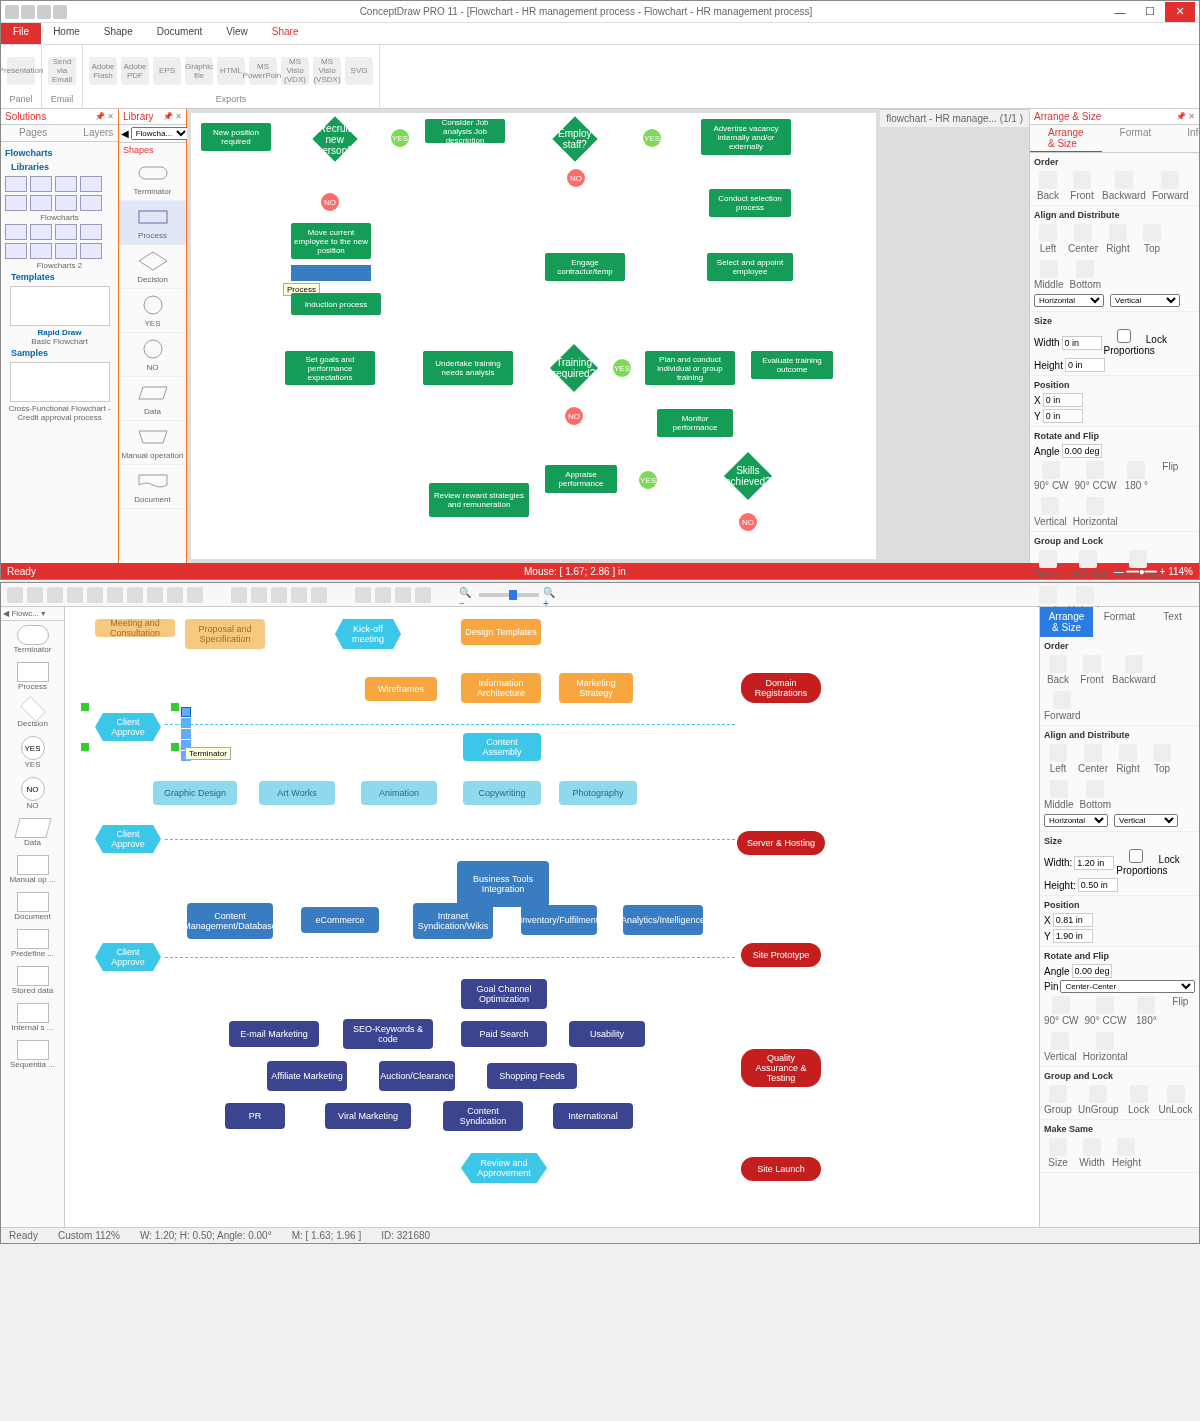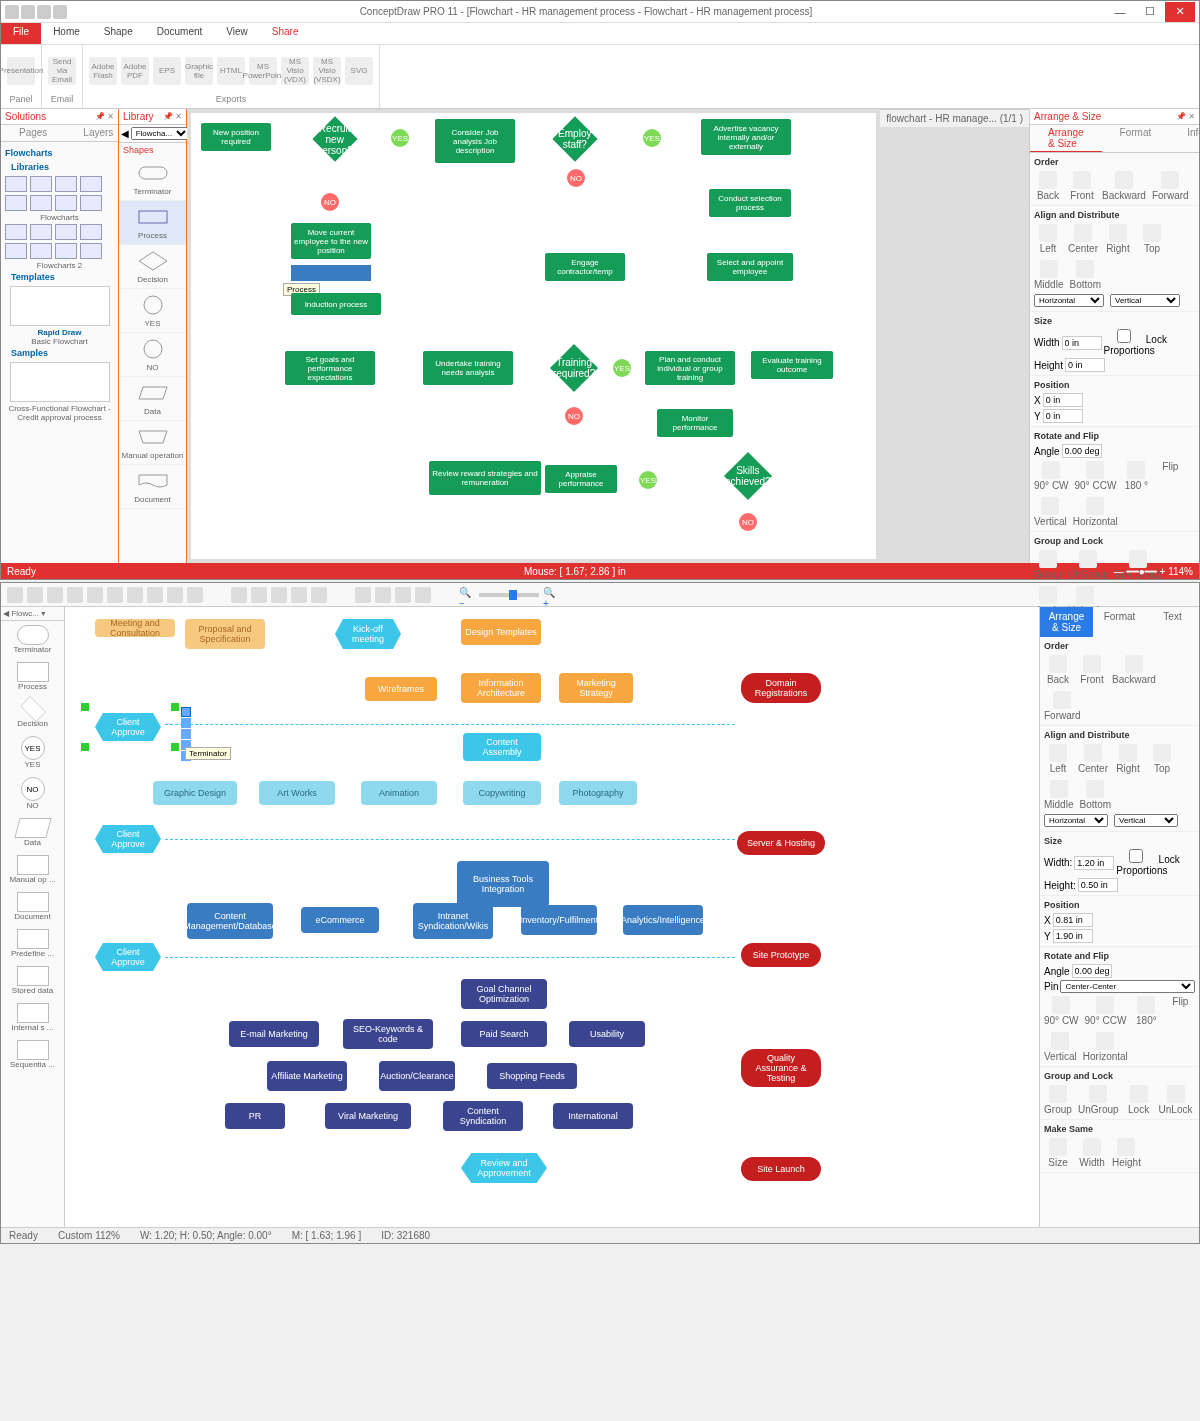--- a/index.html
+++ b/index.html
@@ -271,21 +271,21 @@
    </div>
   </div>
 
   <div class="canvas">
    <div class="canvas-sheet">
      <div class="fnode proc" style="left:10px;top:10px;width:70px;height:28px">New position required</div>
      <div class="fnode dec" style="left:128px;top:10px;width:32px;height:32px">
             <span>Recruit new person?</span>
           </div>
      <div class="fnode circ yes" style="left:200px;top:16px;width:18px;height:18px">YES</div>
-     <div class="fnode proc" style="left:244px;top:6px;width:80px;height:44px">Consider
+     <div class="fnode proc" style="left:234px;top:6px;width:80px;height:24px">Consider
 Job analysis
 Job description</div>
      <div class="fnode dec" style="left:368px;top:10px;width:32px;height:32px">
             <span>Employ staff?</span>
           </div>
      <div class="fnode circ yes" style="left:452px;top:16px;width:18px;height:18px">YES</div>
      <div class="fnode proc" style="left:510px;top:6px;width:90px;height:36px">Advertise vacancy internally and/or externally</div>
      <div class="fnode circ no" style="left:130px;top:80px;width:18px;height:18px">NO</div>
      <div class="fnode circ no" style="left:376px;top:56px;width:18px;height:18px">NO</div>
      <div class="fnode proc" style="left:100px;top:110px;width:80px;height:36px">Move current employee to the new position</div>
@@ -298,21 +298,21 @@
      <div class="fnode proc" style="left:94px;top:238px;width:90px;height:34px">Set goals and performance expectations</div>
      <div class="fnode proc" style="left:232px;top:238px;width:90px;height:34px">Undertake training needs analysis</div>
      <div class="fnode dec" style="left:366px;top:238px;width:34px;height:34px">
             <span>Training required?</span>
           </div>
      <div class="fnode circ yes" style="left:422px;top:246px;width:18px;height:18px">YES</div>
      <div class="fnode proc" style="left:454px;top:238px;width:90px;height:34px">Plan and conduct individual or group training</div>
      <div class="fnode proc" style="left:560px;top:238px;width:82px;height:28px">Evaluate training outcome</div>
      <div class="fnode circ no" style="left:374px;top:294px;width:18px;height:18px">NO</div>
      <div class="fnode proc" style="left:466px;top:296px;width:76px;height:28px">Monitor performance</div>
-     <div class="fnode proc" style="left:238px;top:348px;width:112px;height:34px">Review reward strategies and remuneration</div>
+     <div class="fnode proc" style="left:238px;top:370px;width:100px;height:34px">Review reward strategies and remuneration</div>
      <div class="fnode proc" style="left:354px;top:352px;width:72px;height:28px">Appraise performance</div>
      <div class="fnode circ yes" style="left:448px;top:358px;width:18px;height:18px">YES</div>
      <div class="fnode dec" style="left:540px;top:346px;width:34px;height:34px">
             <span>Skills achieved?</span>
           </div>
      <div class="fnode circ no" style="left:548px;top:400px;width:18px;height:18px">NO</div>
    </div>
    <div class="tabbar">
           <span>flowchart - HR manage...  (1/1   )</span>
         </div>

